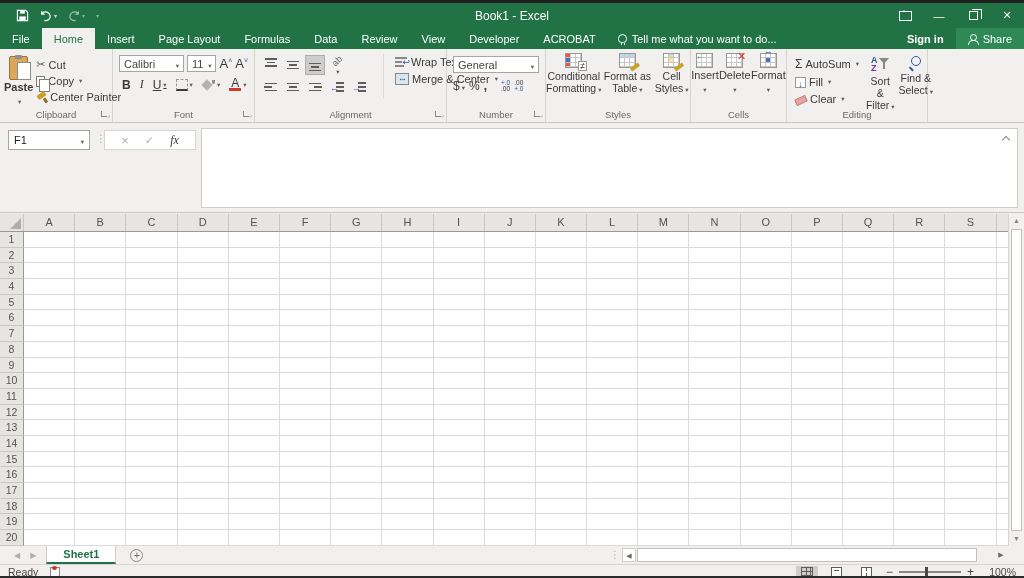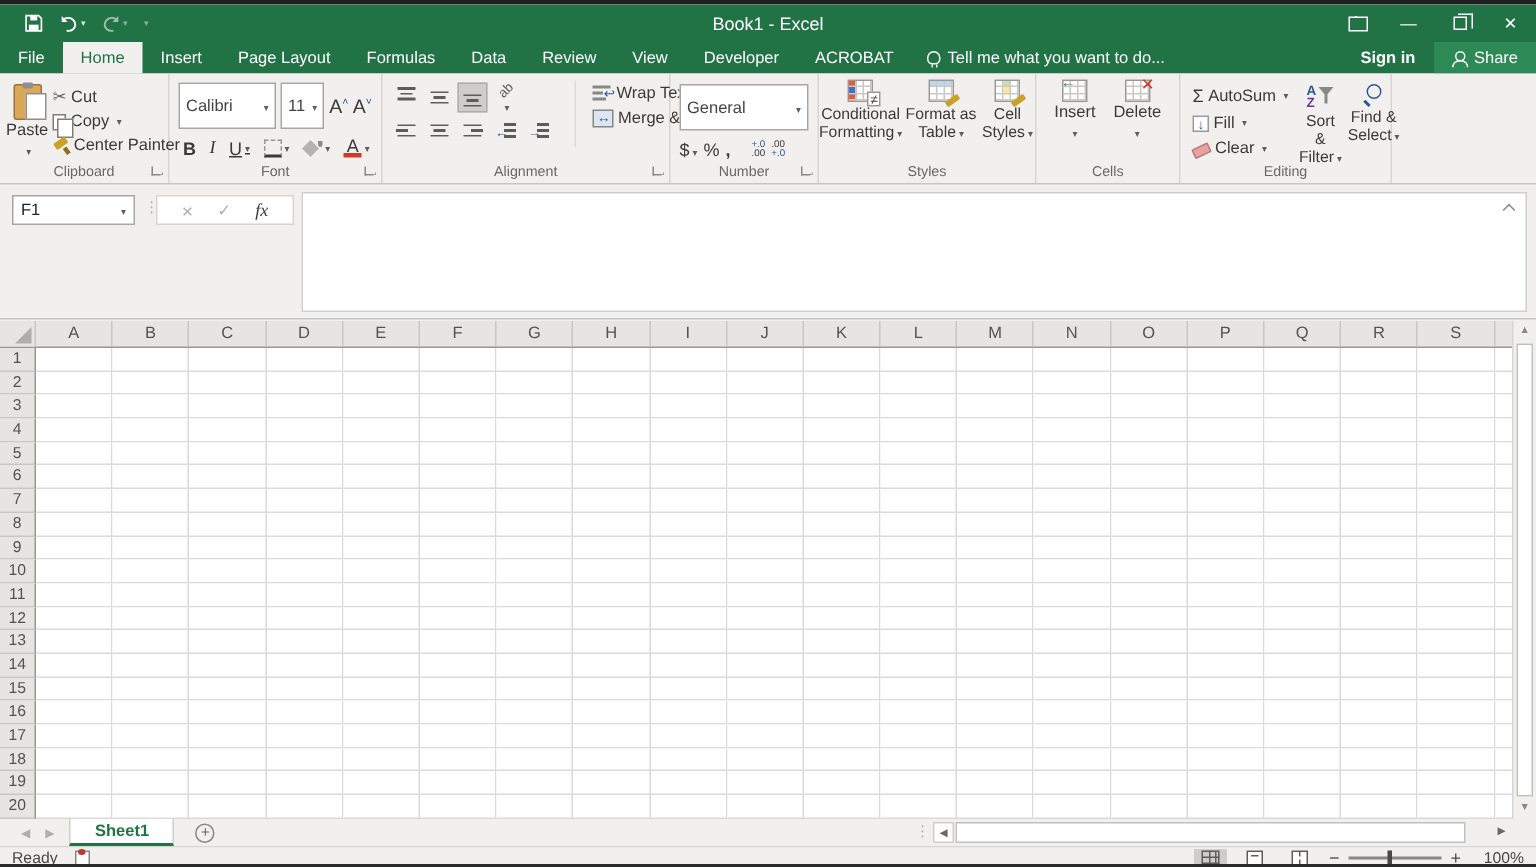--- a/index.html
+++ b/index.html
@@ -41,36 +41,36 @@
   .g-label { position:absolute; bottom:2px; left:0; right:0; text-align:center; font-size:9.5px; color:#6a6865; }
   .launcher { position:absolute; bottom:3px; right:3px; width:8px; height:8px; }
   .launcher::before { content:""; position:absolute; left:0; top:0; width:5px; height:5px; border-left:1px solid #8a8886; border-bottom:1px solid #8a8886; }
   .launcher::after { content:"⌄"; position:absolute; right:-1px; bottom:0px; font-size:6px; color:#8a8886; transform:rotate(-45deg); }
   .cabtn { display:flex; align-items:center; gap:3px; padding:1px 3px; cursor:default; }
   .ca::after { content:"▾"; font-size:6.5px; color:#5f5d5b; margin-left:2px; }
   .lbl { font-size:11px; color:#3b3a39; white-space:nowrap; }
 
   
   .g-clip { width:113px; display:flex; }
-  .paste { width:38px; margin-left:4px; display:flex; flex-direction:column; align-items:center; gap:1px; padding-top:2px; }
+  .paste { width:38px; margin-left:4px; display:flex; flex-direction:column; align-items:center; gap:1px; padding-top:2px;font-weight:bold; }
   .paste-icon { width:19px; height:24px; background:#dba858; border:1px solid #9a7437; border-radius:2px; position:relative; }
   .paste-icon::before { content:""; position:absolute; top:-2px; left:5px; width:7px; height:4px; background:#8f8f8f; border-radius:1px; }
   .paste-icon::after { content:""; position:absolute; right:-4px; top:5px; width:12px; height:16px; background:#fff; border:1px solid #8f8d8b; }
   .clipcol { display:flex; flex-direction:column; gap:2px; padding-top:3px; }
   .scissors::before { content:"✂"; font-size:11px; color:#5f5d5b; }
   .copy-icon { width:9px; height:11px; border:1px solid #7f7d7b; background:#fff; position:relative; }
   .copy-icon::before { content:""; position:absolute; top:2px; left:2px; width:9px; height:11px; border:1px solid #7f7d7b; background:#fff; }
   .painter-icon { width:11px; height:11px; position:relative; }
   .painter-icon::before { content:""; position:absolute; top:1px; left:1px; width:9px; height:5px; background:#c9a227; transform:rotate(-35deg); border-radius:1px; }
   .painter-icon::after { content:""; position:absolute; bottom:0; right:0; width:3px; height:5px; background:#8a6d1f; transform:rotate(-35deg); }
 
   
   .g-font { width:142px; }
   .fontrow { display:flex; align-items:center; gap:3px; padding:1px 6px; }
-  .combo { background:#fff; border:1px solid #a8a6a4; height:31px; display:flex; align-items:center; padding:0 4px; justify-content:space-between; }
+  .combo { background:#fff; border:1px solid #a8a6a4; height:17px; display:flex; align-items:center; padding:0 4px; justify-content:space-between; }
   .combo .ca::after { margin-left:4px; }
   .grow-letter { font-size:13px; color:#3b3a39; position:relative; }
   .grow-letter sup { font-size:7px; color:#2b579a; }
   .fbtn { font-size:12px; color:#3b3a39; padding:0 3px; display:flex; align-items:center; }
   .b-bold { font-weight:bold; }
   .b-italic { font-style:italic; font-family:"Liberation Serif",serif; }
   .b-under { text-decoration:underline; }
   .border-icon { width:12px; height:12px; border:1px dashed #9a9896; border-bottom:2px solid #3b3a39; }
   .fill-icon { width:13px; height:12px; position:relative; }
   .fill-icon::before { content:""; position:absolute; top:2px; left:1px; width:8px; height:8px; background:#b5b3b1; transform:rotate(45deg); }
@@ -512,20 +512,35 @@
             <span></span>
             <span></span>
             <span></span>
             <span></span>
             <span></span>
             <span></span>
           </span>
         <span class="lbl">Delete</span>
         <span class="ca"></span>
       </div>
+      <div class="cellbtn">
+        <span class="mini-grid fmt-top">
+            <span></span>
+            <span></span>
+            <span></span>
+            <span></span>
+            <span></span>
+            <span></span>
+            <span></span>
+            <span></span>
+            <span></span>
+          </span>
+        <span class="lbl">Format</span>
+        <span class="ca"></span>
+      </div>
       <div class="g-label">Cells</div>
     </div>
 
     <div class="group g-edit">
       <div class="editcol">
         <div class="cabtn ca">
             <span class="sum"></span>
             <span class="lbl">AutoSum</span>
           </div>
         <div class="cabtn ca">

